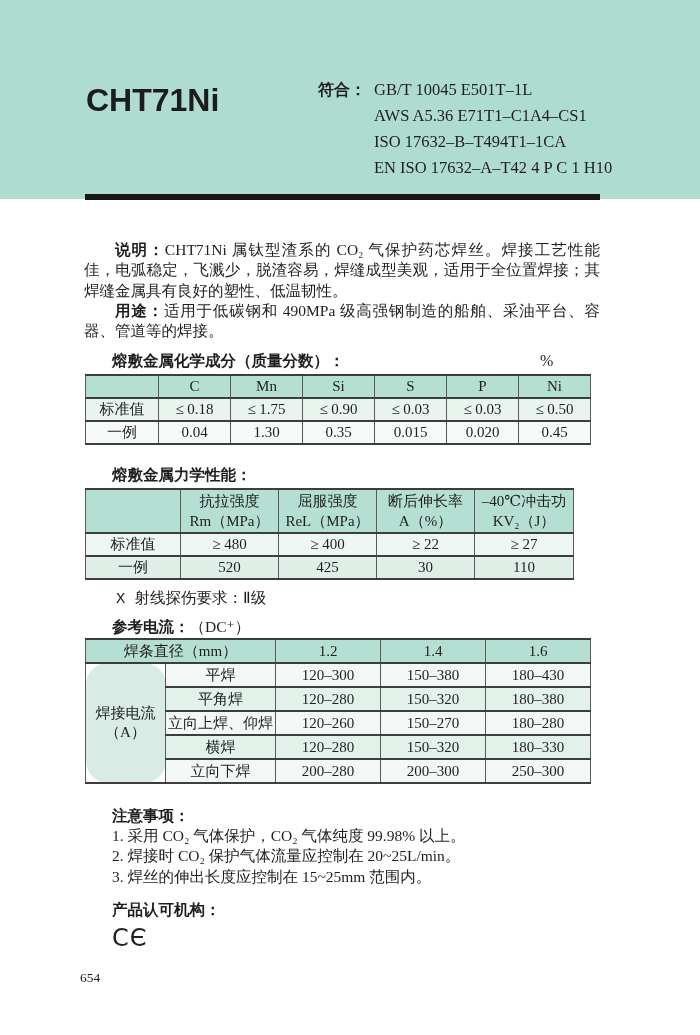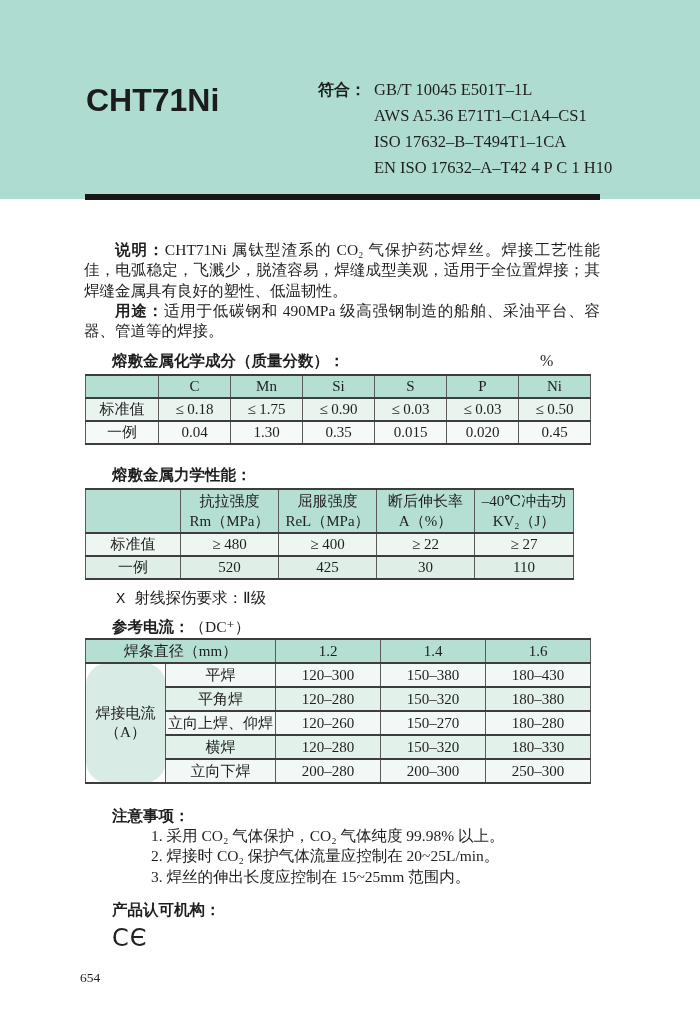--- a/index.html
+++ b/index.html
@@ -56,21 +56,21 @@
   .cur-table tr{height:24px;}
   .row-a td{background:#f1f8f5;}
   .row-b td{background:#e3f1eb;}
   .cur-merged{background:#d8ebe4 !important;line-height:19px;border-radius:22px;}
   
   .notes{position:absolute;left:112px;top:806px;width:480px;}
   .notes .sec-title-inline{
     font-family:"Liberation Sans","DejaVu Sans",sans-serif;font-weight:600;
     font-size:15.5px;line-height:20px;display:block;
   }
-  .notes div.note-line{font-size:15.5px;line-height:20.3px;margin-left:39px;}
+  .notes div.note-line{font-size:15.5px;line-height:20.3px;}
   .cert{position:absolute;left:112px;top:900px;}
   .cert-mark{
     font-family:"DejaVu Sans","Liberation Sans",sans-serif;
     font-size:24px;line-height:26px;letter-spacing:1px;margin-top:4px;color:#222;
   }
   .page-number{position:absolute;left:80px;top:970px;font-size:13.5px;}
 </style>
 </head>
 <body>
 

